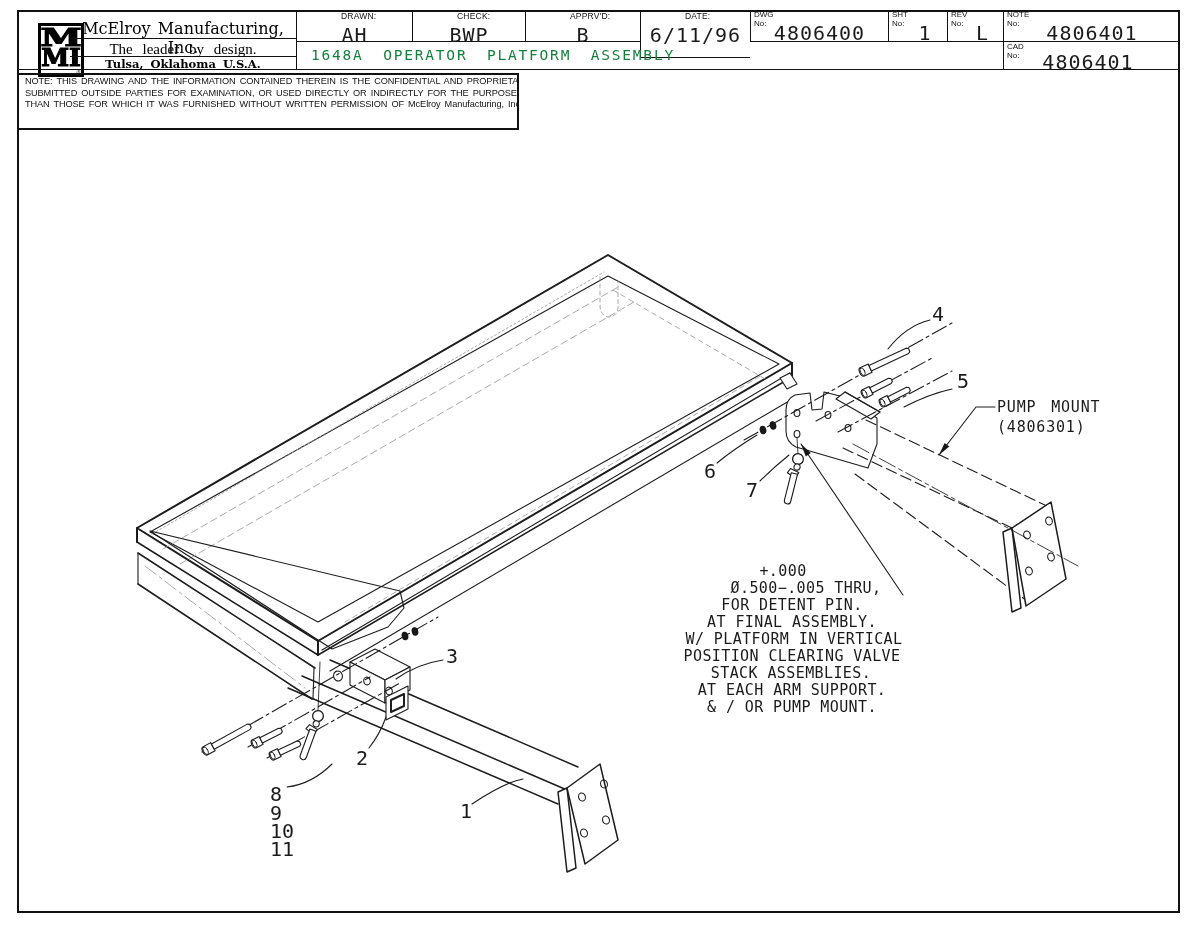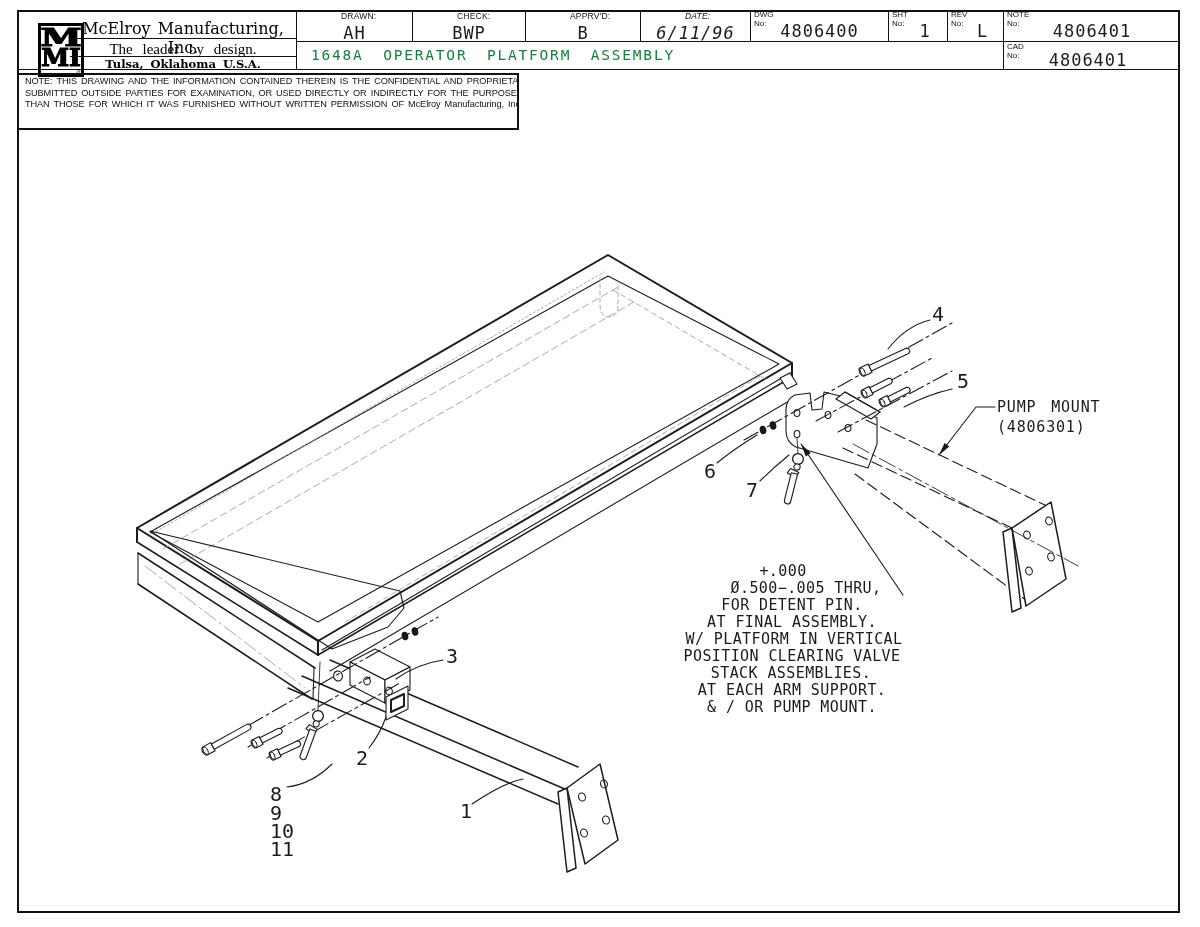--- a/index.html
+++ b/index.html
@@ -7,21 +7,21 @@
         font-family:"Liberation Sans",sans-serif;color:#141414;}
   
   #sheet-border{position:absolute;left:17px;top:10px;width:1163px;height:903px;
         border:2.5px solid #111;box-sizing:border-box;}
   
   .cell{position:absolute;box-sizing:border-box;}
   .b-l{border-left:1.6px solid #111;} .b-b{border-bottom:1.6px solid #111;}
   .lbl{position:absolute;left:3px;top:1px;font-size:8.5px;letter-spacing:.2px;color:#111;margin-left:41px;}
   .lbl2{position:absolute;left:3px;top:1px;font-size:8px;line-height:8.5px;color:#111;white-space:pre-line;}
   .val{position:absolute;left:0;right:0;top:13px;text-align:center;
-       font-family:"DejaVu Sans Mono",monospace;font-size:17px;letter-spacing:1px;color:#1b1b1b;}
+       font-family:"DejaVu Sans Mono",monospace;font-size:20px;letter-spacing:1px;color:#1b1b1b;}
   .val-sm{top:11px;}
   #logo-box{position:absolute;left:21px;top:13px;width:46px;height:54px;border:3.2px solid #000;
        box-sizing:border-box;text-align:center;font-family:"DejaVu Serif",serif;font-weight:bold;
        color:#000;-webkit-text-stroke:1.1px #000;}
   #logo-box .l1{font-size:24px;line-height:25px;transform:scaleX(1.55);margin-top:-1px;}
   #logo-box .l2{font-size:24px;line-height:24px;transform:scaleX(1.05);margin-top:-4px;}
   .company-line{position:absolute;left:0;right:0;text-align:center;color:#000000;}
   #company-name{top:14px;font-family:"DejaVu Serif",serif;font-size:16px;word-spacing:2px;}
   #company-tag{top:40px;font-family:Liberation Serif, serif;font-size:15px;word-spacing:6px;}
   #company-loc{top:58px;font-family:"DejaVu Serif",serif;font-size:11.5px;font-weight:bold;word-spacing:3px;text-decoration:underline;}
@@ -75,21 +75,21 @@
       <span class="val">AH</span>
     </div>
     <div class="cell b-l b-b" style="left:395px;top:0;width:113px;height:32px;">
       <span class="lbl">CHECK:</span>
       <span class="val">BWP</span>
     </div>
     <div class="cell b-l b-b" style="left:508px;top:0;width:115px;height:32px;padding-left:12px;">
       <span class="lbl">APPRV'D:</span>
       <span class="val">B</span>
     </div>
-    <div class="cell b-l b-b" style="left:623px;top:0;width:110px;height:32px;font-style:italic;">
+    <div class="cell b-l b-b" style="left:623px;top:0;width:110px;height:48px;">
       <span class="lbl">DATE:</span>
       <span class="val">6/11/96</span>
     </div>
     <div class="cell b-l b-b" style="left:733px;top:0;width:138px;height:32px;">
       <span class="lbl2">DWG
 No:</span>
       <span class="val val-sm">4806400</span>
     </div>
     <div class="cell b-l b-b" style="left:871px;top:0;width:59px;height:32px;">
       <span class="lbl2">SHT

